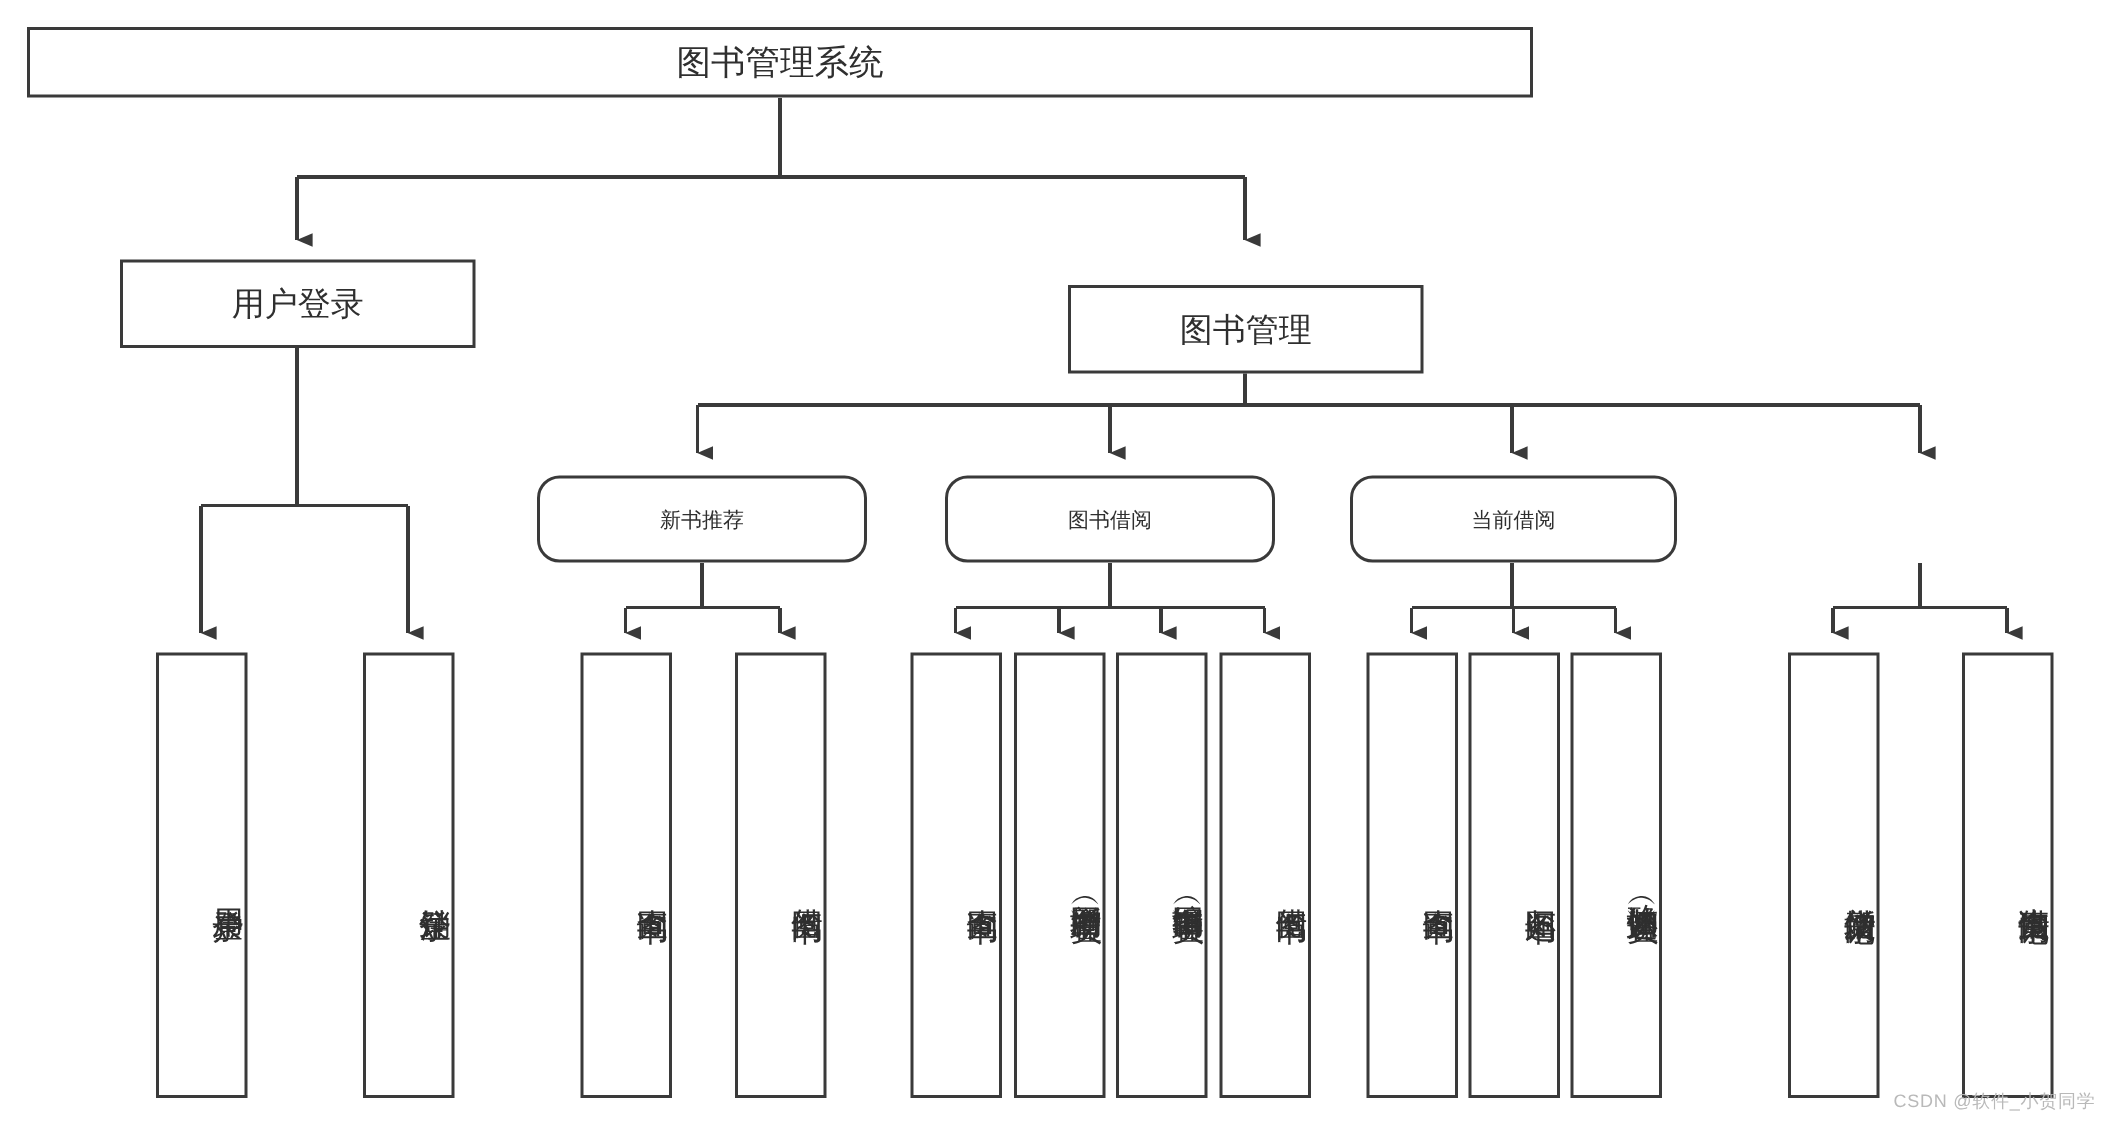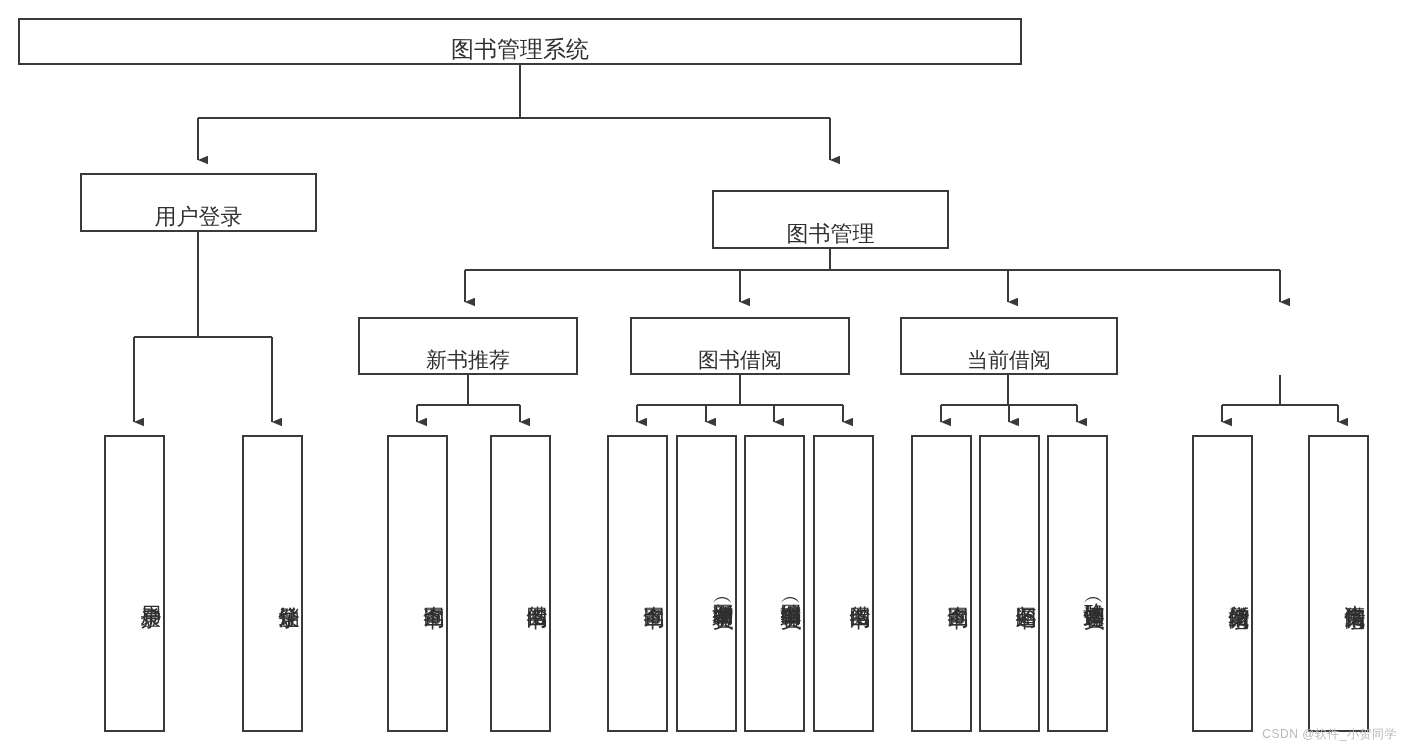--- a/index.html
+++ b/index.html
@@ -24,34 +24,35 @@
     top: 0;
     width: 1405px;
     height: 747px;
   }
   .node {
     position: absolute;
     box-sizing: border-box;
     background: #ffffff;
     border: 2px solid #3a3a3a;
     display: flex;
-    align-items: flex-end;
+    align-items: center;
     justify-content: center;
     color: #2f2f2f;
     line-height: 1.18;
     user-select: none;
   }
   .node-root {
     font-size: 23px;
   }
   .node-l2 {
     font-size: 22px;
   }
   .node-l3 {
-    font-size: 21px;
+    font-size: 14px;
+    border-radius: 15px;
   }
   .node-leaf {
     font-size: 21px;
     writing-mode: vertical-rl;
     text-orientation: upright;
     align-items: flex-start;
     justify-content: center;
     padding-top: 14px;
     letter-spacing: 1px;
   }

